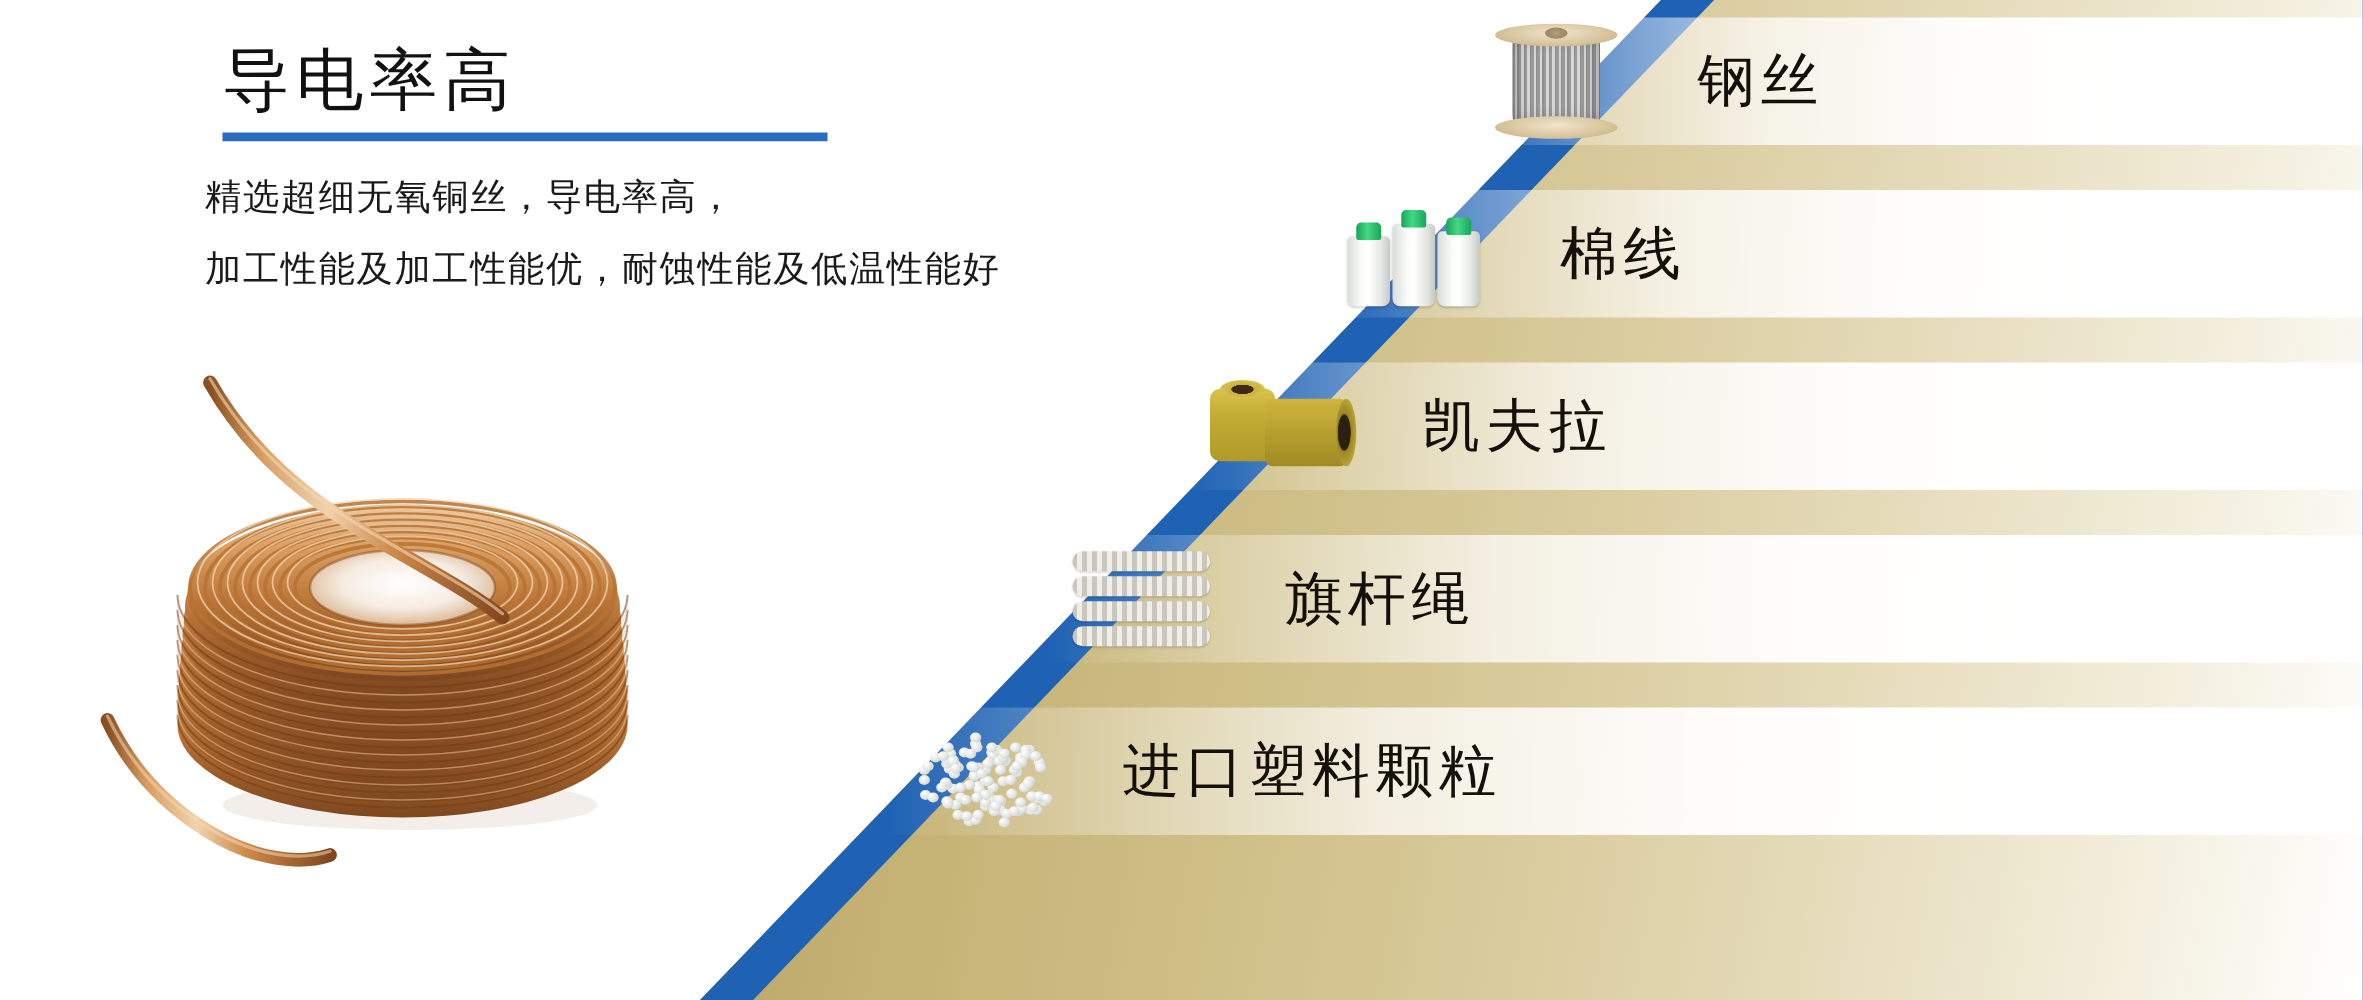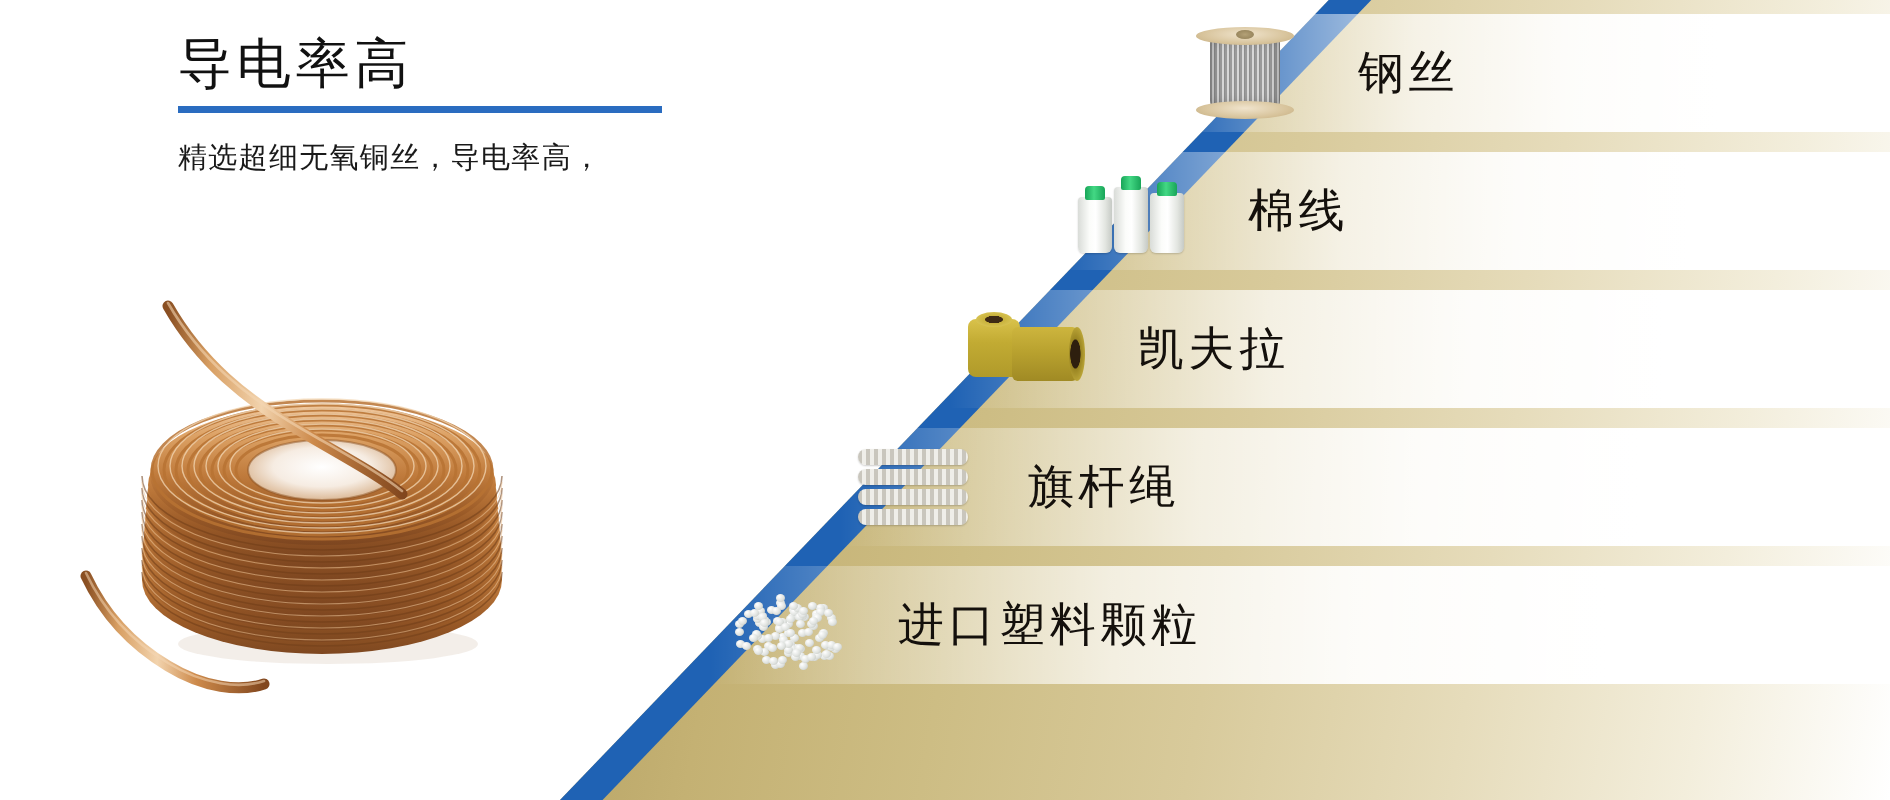--- a/index.html
+++ b/index.html
@@ -35,21 +35,21 @@
 
   
   .rows{
     position:absolute;
     top:0;right:0;
     width:1330px;height:800px;
   }
   .row{
     position:absolute;
     right:0;
-    height:118px;
+    height:102px;
     display:flex;
     align-items:center;
     background:linear-gradient(90deg,rgba(255,255,255,0) 0%,rgba(255,255,255,.30) 14%,rgba(255,255,255,.72) 34%,rgba(255,255,255,.93) 55%,#ffffff 76%,#ffffff 100%);
   }
   .row-thumb{
     width:150px;height:112px;
     flex:0 0 150px;
     position:relative;
   }
   .row-label{
@@ -160,21 +160,21 @@
     letter-spacing:.09em;
     color:#111111;
     font-family:"Liberation Serif","DejaVu Serif",serif;
   }
   .rule{
     position:absolute;left:178px;top:106px;
     width:484px;height:7px;
     background:#2a6cc0;
   }
   .body-line{
-    position:absolute;left:178px;
+    position:absolute;left:164px;
     font-size:29px;
     letter-spacing:.045em;
     color:#1a1a1a;
     white-space:nowrap;
     font-family:"Liberation Serif","DejaVu Serif",serif;
   }
   .body-1{top:138px;}
   .body-2{top:196px;}
 
   
@@ -348,20 +348,21 @@
     </div>
 
   </div>
 
   <div class="left">
 
     <div class="headline">导电率高</div>
     <div class="rule"></div>
 
     <div class="body-line body-1">精选超细无氧铜丝，导电率高，</div>
+    <div class="body-line body-2">加工性能及加工性能优，耐蚀性能及低温性能好</div>
 
     <div class="coil-wrap">
       <svg width="560" height="430" viewBox="0 0 560 430" xmlns="http://www.w3.org/2000/svg">
         <defs>
           <linearGradient id="cu" x1="0" y1="0" x2="0" y2="1">
             <stop offset="0%" stop-color="#f0c9a0"></stop>
             <stop offset="22%" stop-color="#dca164"></stop>
             <stop offset="50%" stop-color="#c07b3c"></stop>
             <stop offset="78%" stop-color="#9a5a27"></stop>
             <stop offset="100%" stop-color="#7d4620"></stop>

